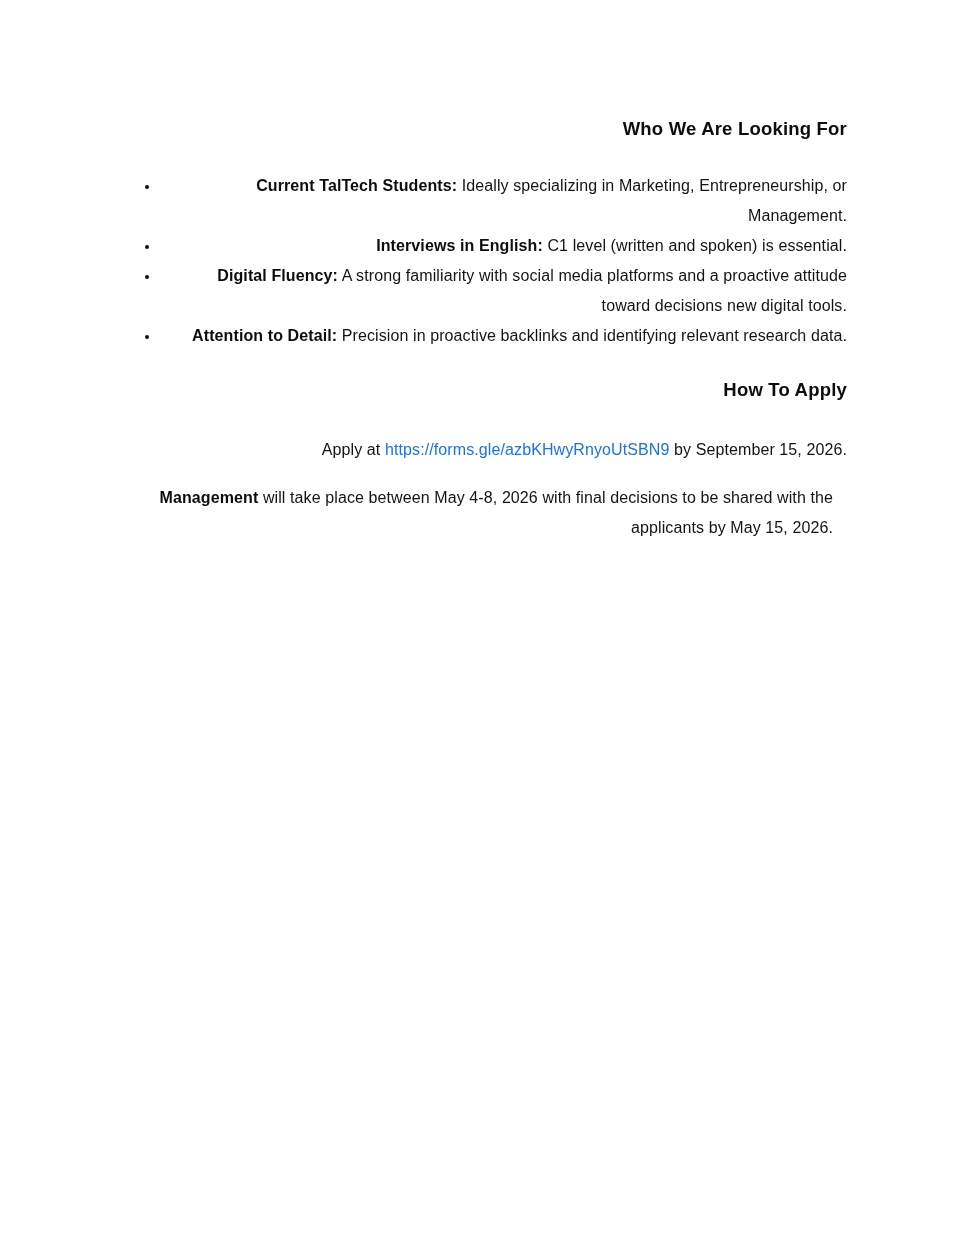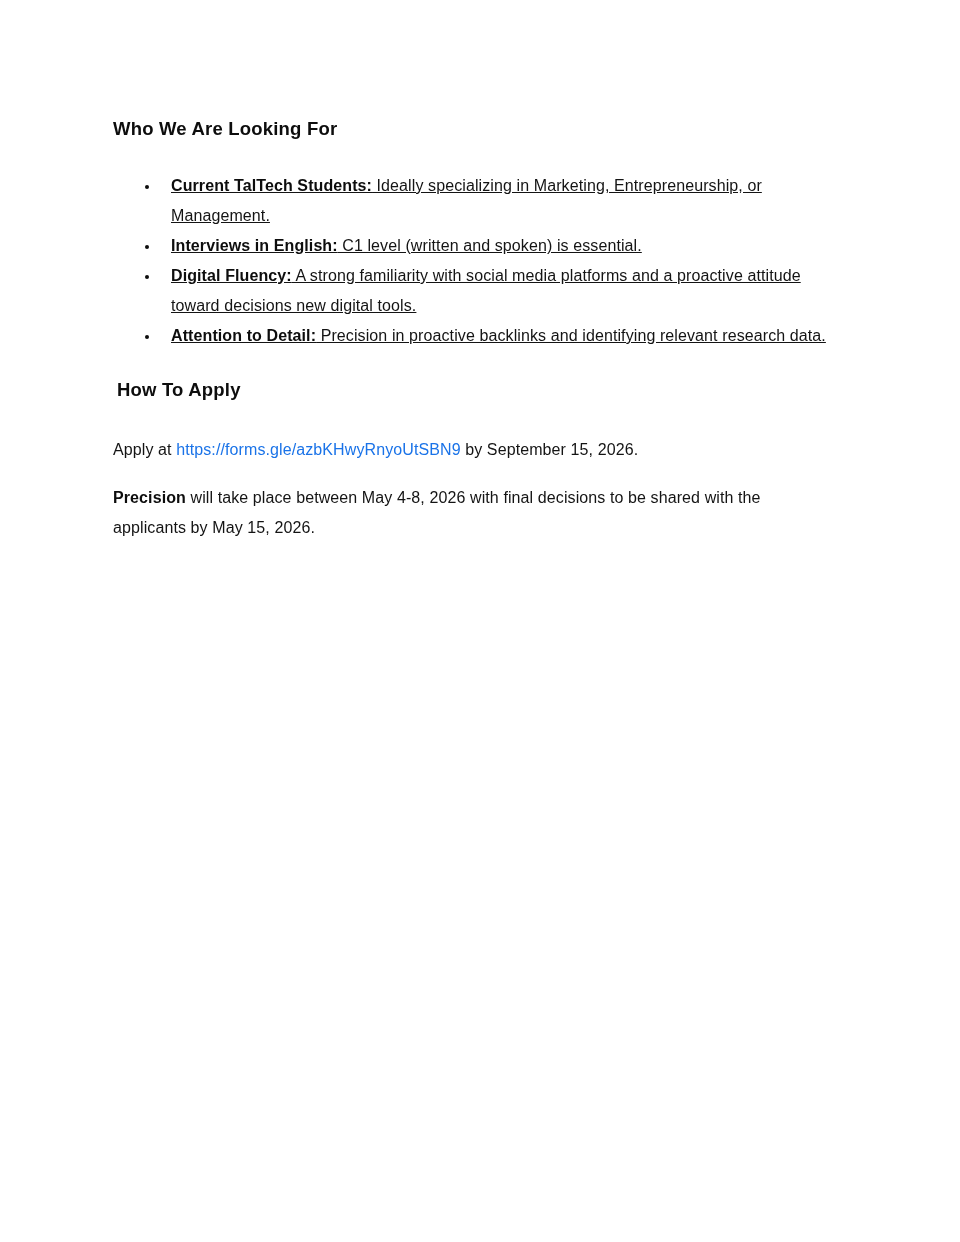--- a/index.html
+++ b/index.html
@@ -13,21 +13,22 @@
   }
 
   .page {
     width: 960px;
     height: 1242px;
     background: #ffffff;
     overflow: hidden;
   }
 
   .doc-content {
-    padding: 118px 53px 0 113px;
+    padding: 118px 113px 0 113px;
+    text-align: right;
   }
 
   h2.doc-heading {
     font-size: 18.5px;
     font-weight: 700;
     color: #0d0d0d;
     letter-spacing: 0.2px;
     line-height: 22px;
   }
 
@@ -37,21 +38,20 @@
 
   #heading-how-to-apply {
     margin: 28px 0 34px 4px;
   }
 
   ul.doc-bullets {
     list-style: disc outside;
     padding-left: 47px;
     font-size: 16px;
     line-height: 30px;
-    text-decoration: underline;
   }
 
   ul.doc-bullets li {
     padding-left: 11px;
     max-width: 690px;
     letter-spacing: 0.1px;
   }
 
   ul.doc-bullets li::marker {
     font-size: 13px;
@@ -101,17 +101,17 @@
       </li>
     </ul>
 
     <h2 class="doc-heading" id="heading-how-to-apply">How To Apply</h2>
 
     <p class="doc-para">
       <span>Apply at </span><a class="doc-link" style="color: rgb(26, 115, 232);">https://forms.gle/azbKHwyRnyoUtSBN9</a><span> by September 15, 2026.</span>
     </p>
 
     <p class="doc-para interviews">
-      <span class="bold-label">Precision</span><span> will take place between May 4-8, 2026 with final decisions to be shared with the applicants by May 15, 2026.</span>
+      <span class="bold-label">Management</span><span> will take place between May 4-8, 2026 with final decisions to be shared with the applicants by May 15, 2026.</span>
     </p>
 
   </div>
 </div>
 
 </body></html>

